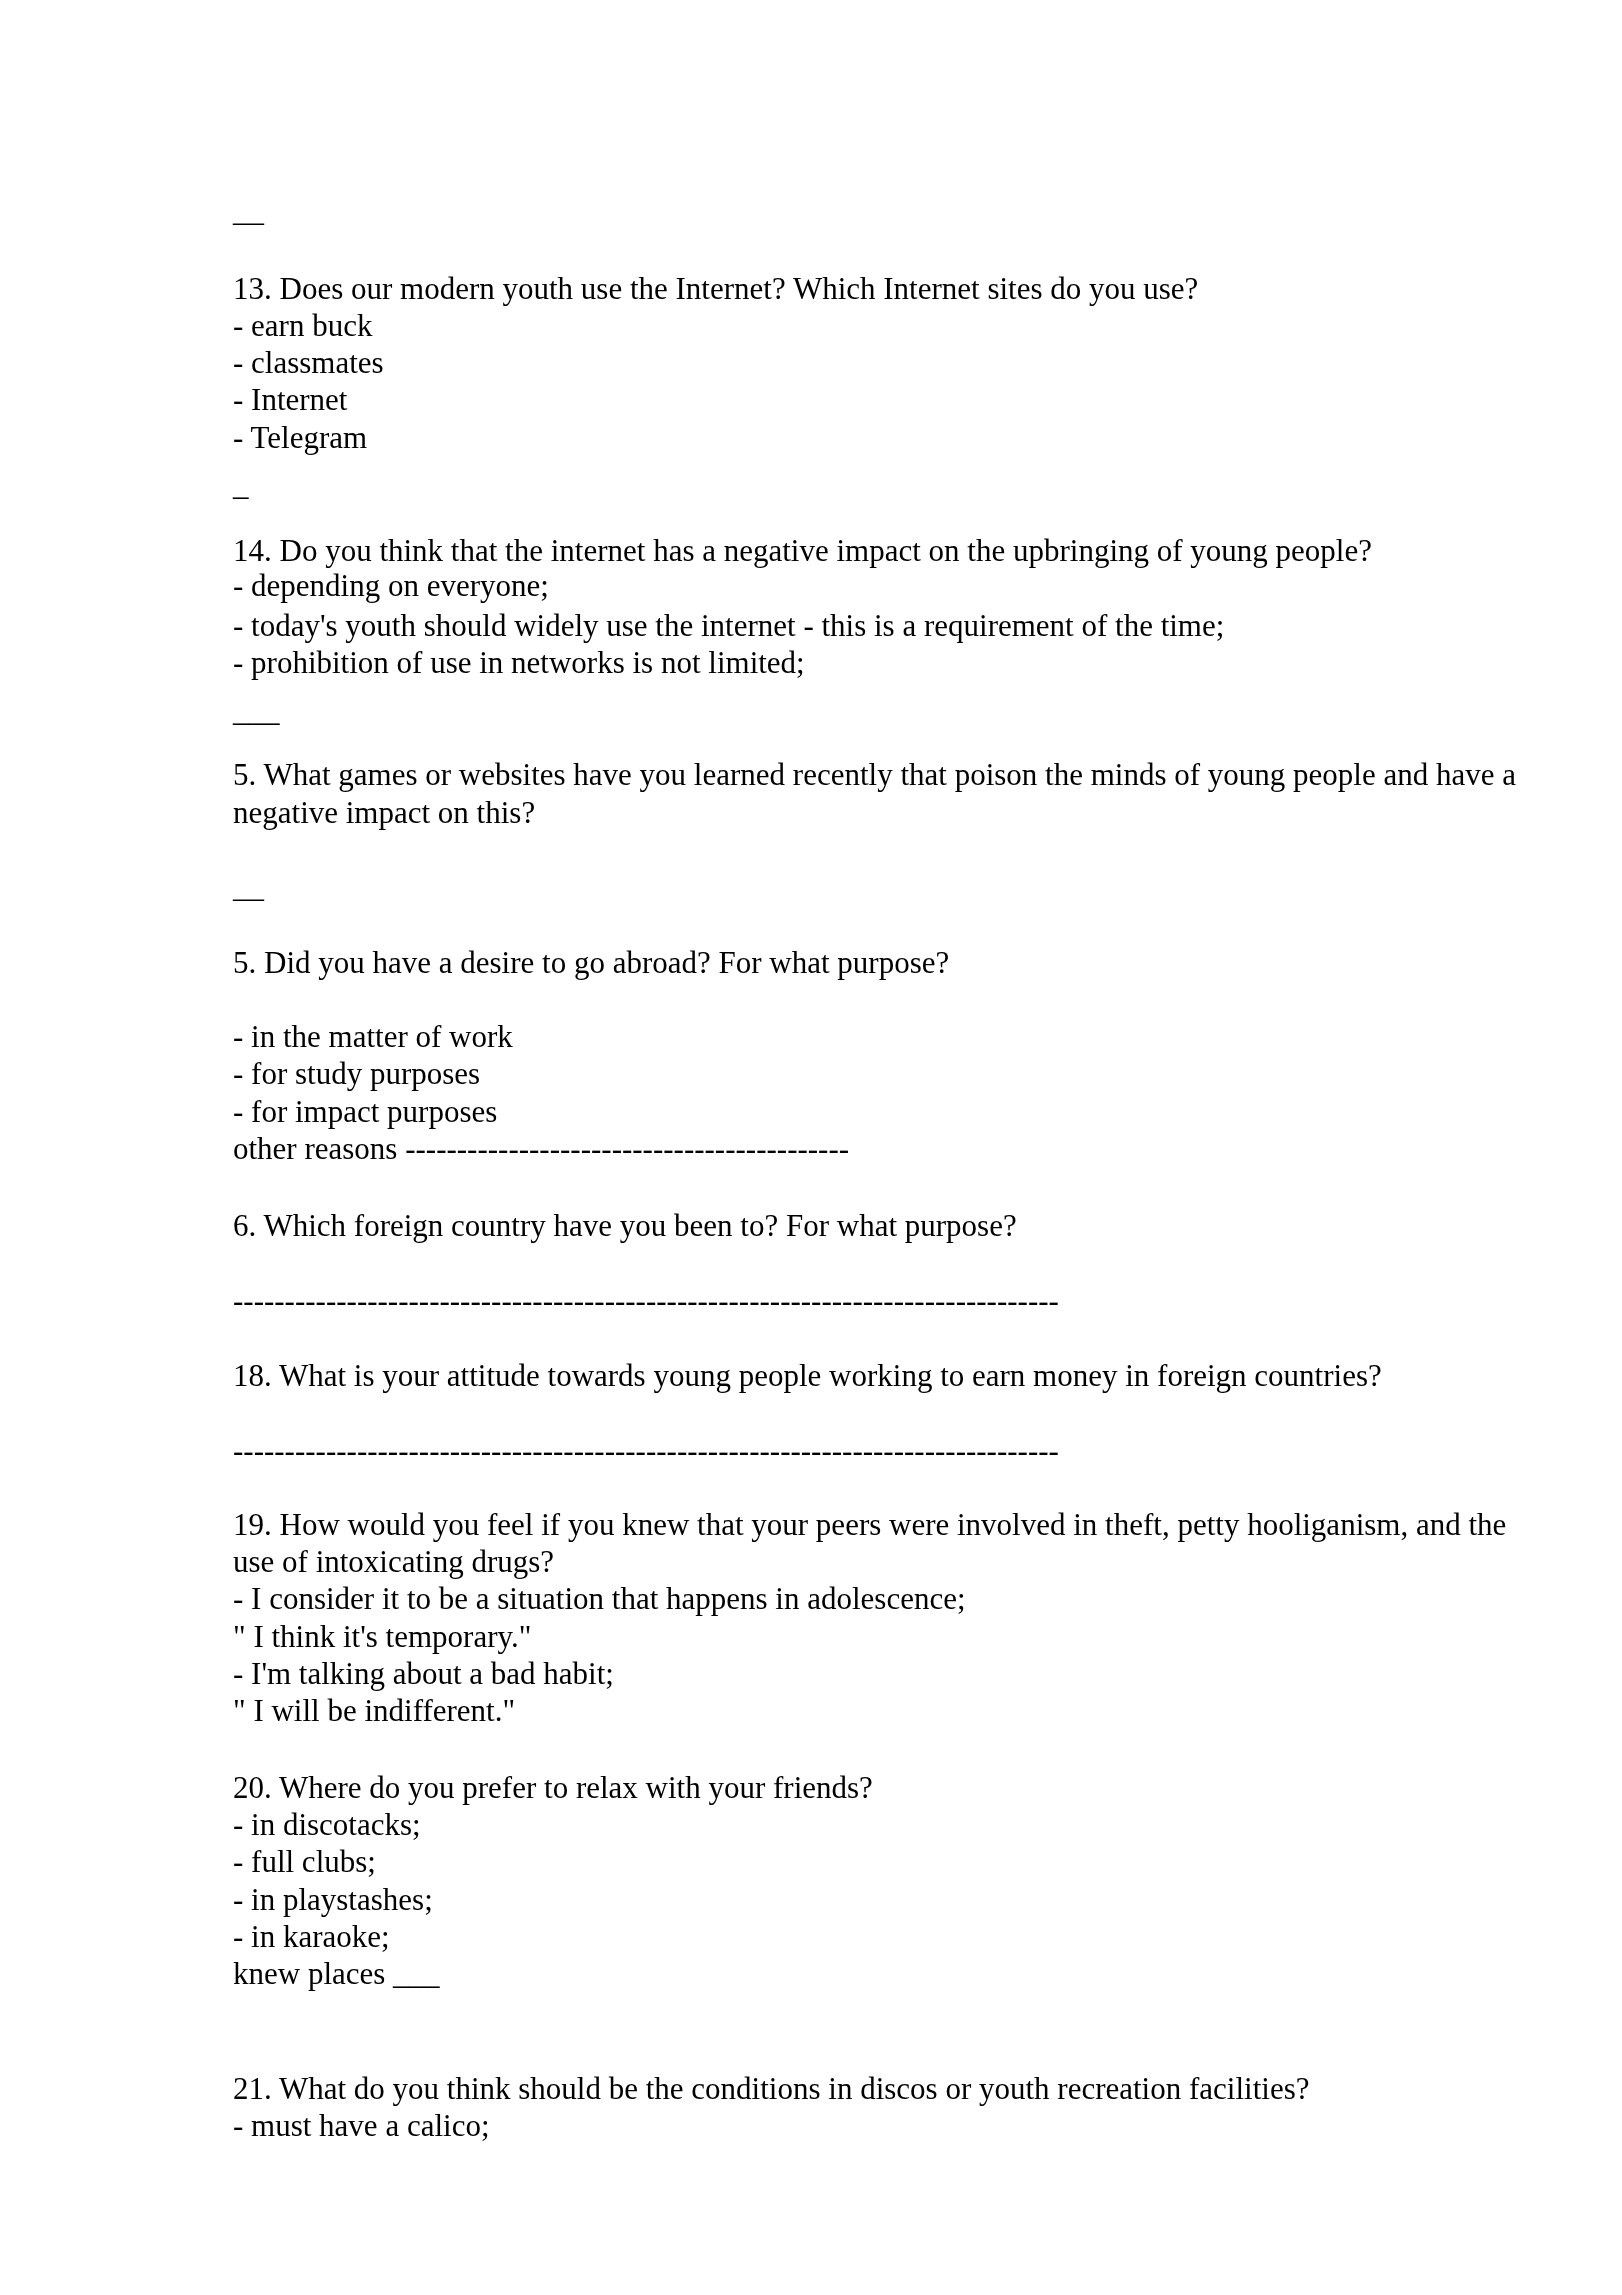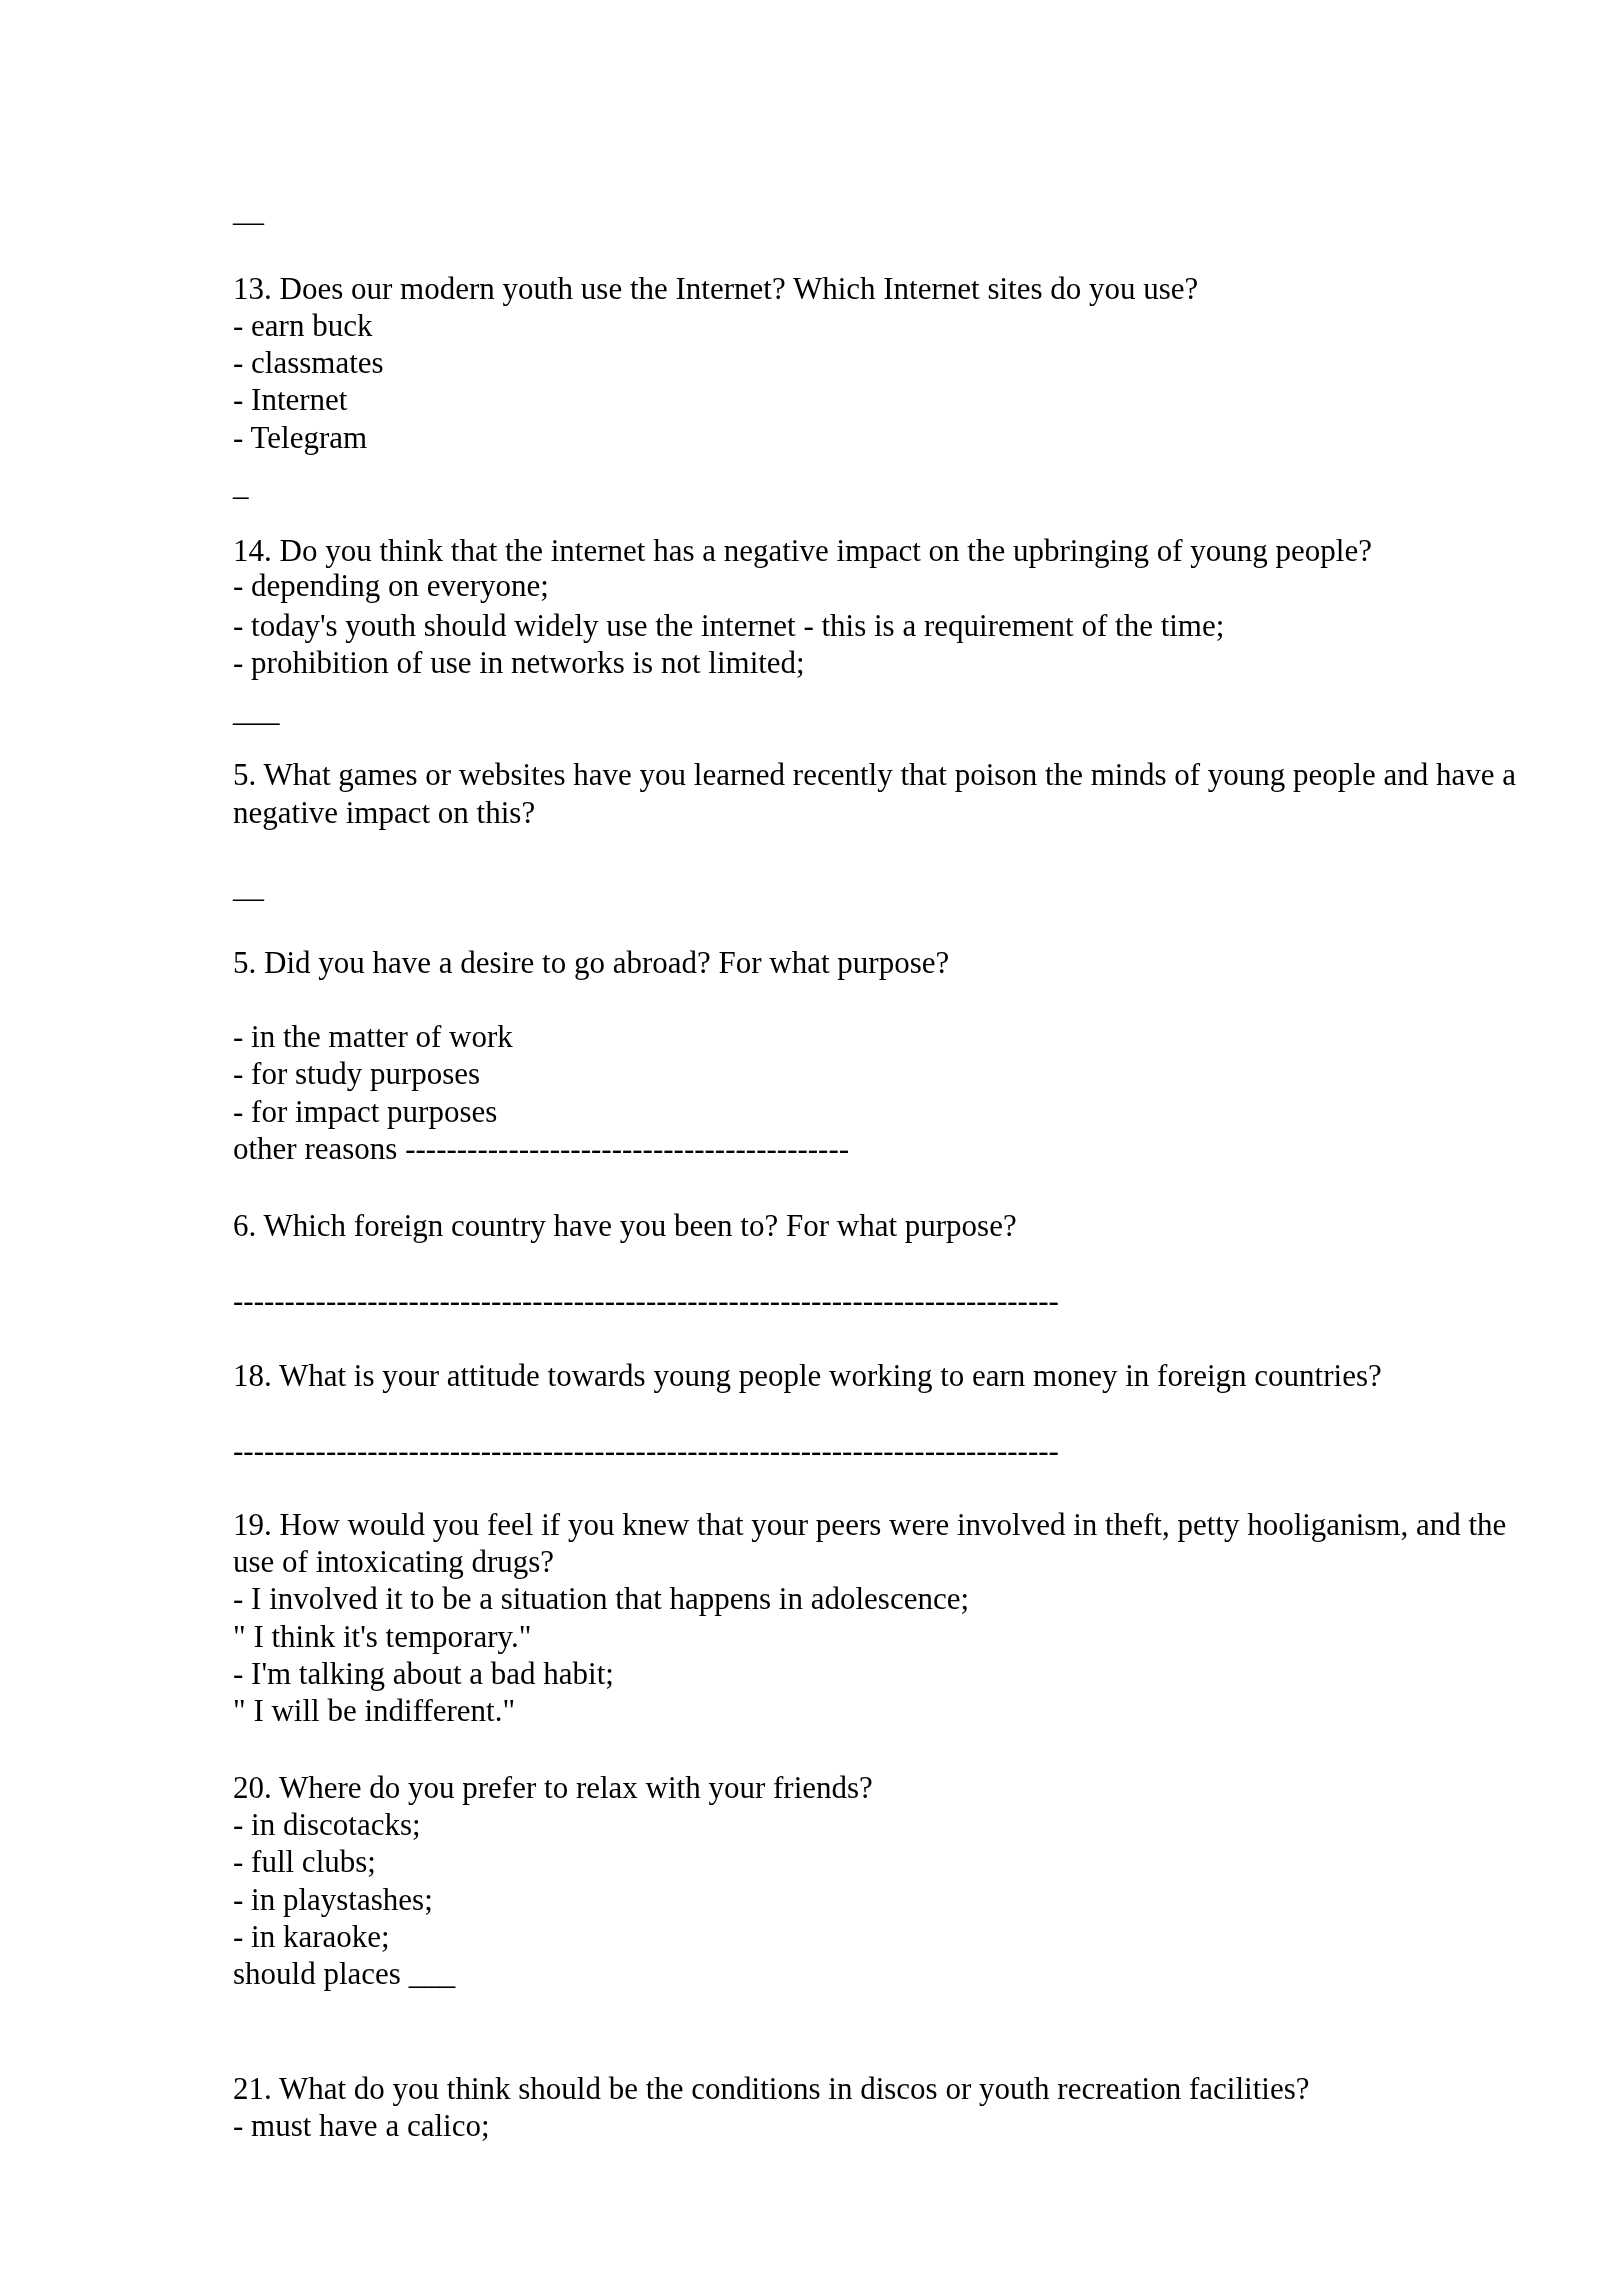--- a/index.html
+++ b/index.html
@@ -63,33 +63,33 @@
   </div>
 
   <div>
     <div class="ln" style="top:1357px">18. What is your attitude towards young people working to earn money in foreign countries?</div>
     <div class="ln" style="top:1432px">--------------------------------------------------------------------------------</div>
   </div>
 
   <div>
     <div class="ln" style="top:1506px">19. How would you feel if you knew that your peers were involved in theft, petty hooliganism, and the</div>
     <div class="ln" style="top:1543px">use of intoxicating drugs?</div>
-    <div class="ln" style="top:1580px">- I involved it to be a situation that happens in adolescence;</div>
+    <div class="ln" style="top:1580px">- I consider it to be a situation that happens in adolescence;</div>
     <div class="ln" style="top:1618px">" I think it's temporary."</div>
     <div class="ln" style="top:1655px">- I'm talking about a bad habit;</div>
     <div class="ln" style="top:1692px">" I will be indifferent."</div>
   </div>
 
   <div>
     <div class="ln" style="top:1769px">20. Where do you prefer to relax with your friends?</div>
     <div class="ln" style="top:1806px">- in discotacks;</div>
     <div class="ln" style="top:1843px">- full clubs;</div>
     <div class="ln" style="top:1881px">- in playstashes;</div>
     <div class="ln" style="top:1918px">- in karaoke;</div>
-    <div class="ln" style="top:1955px">should places ___</div>
+    <div class="ln" style="top:1955px">knew places ___</div>
   </div>
 
   <div>
     <div class="ln" style="top:2070px">21. What do you think should be the conditions in discos or youth recreation facilities?</div>
     <div class="ln" style="top:2107px">- must have a calico;</div>
   </div>
 
 </div>
 
 

